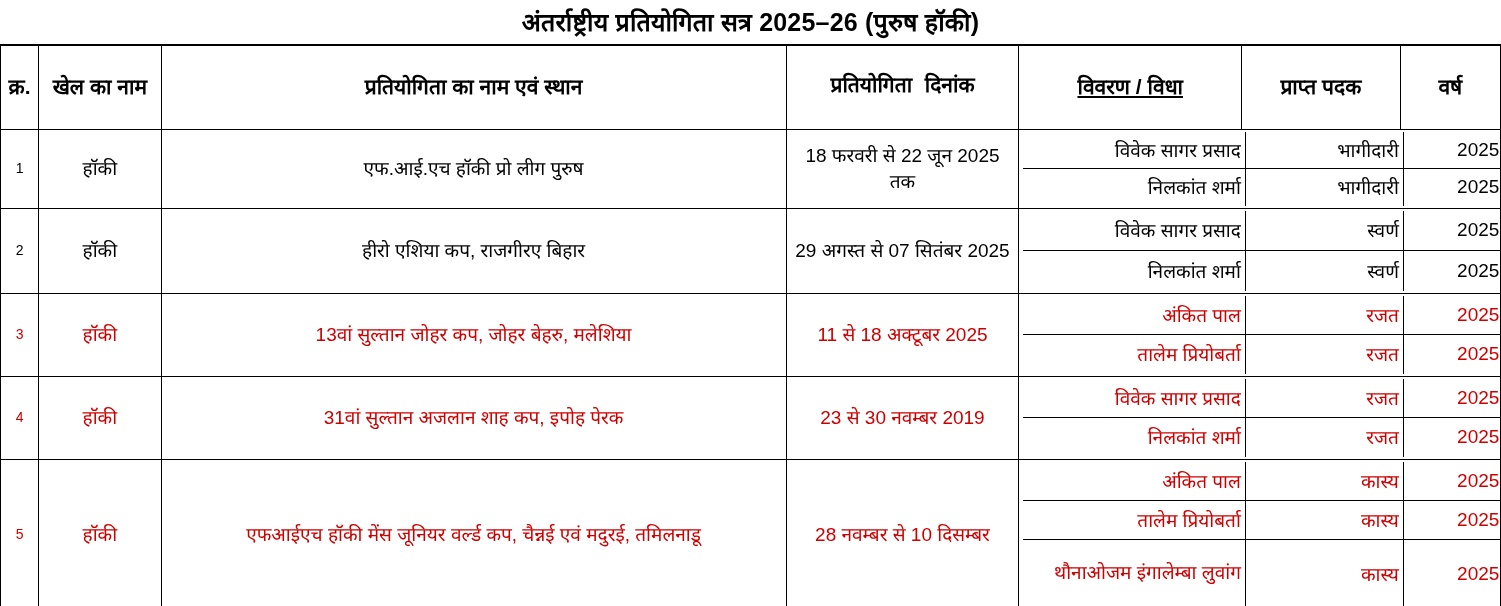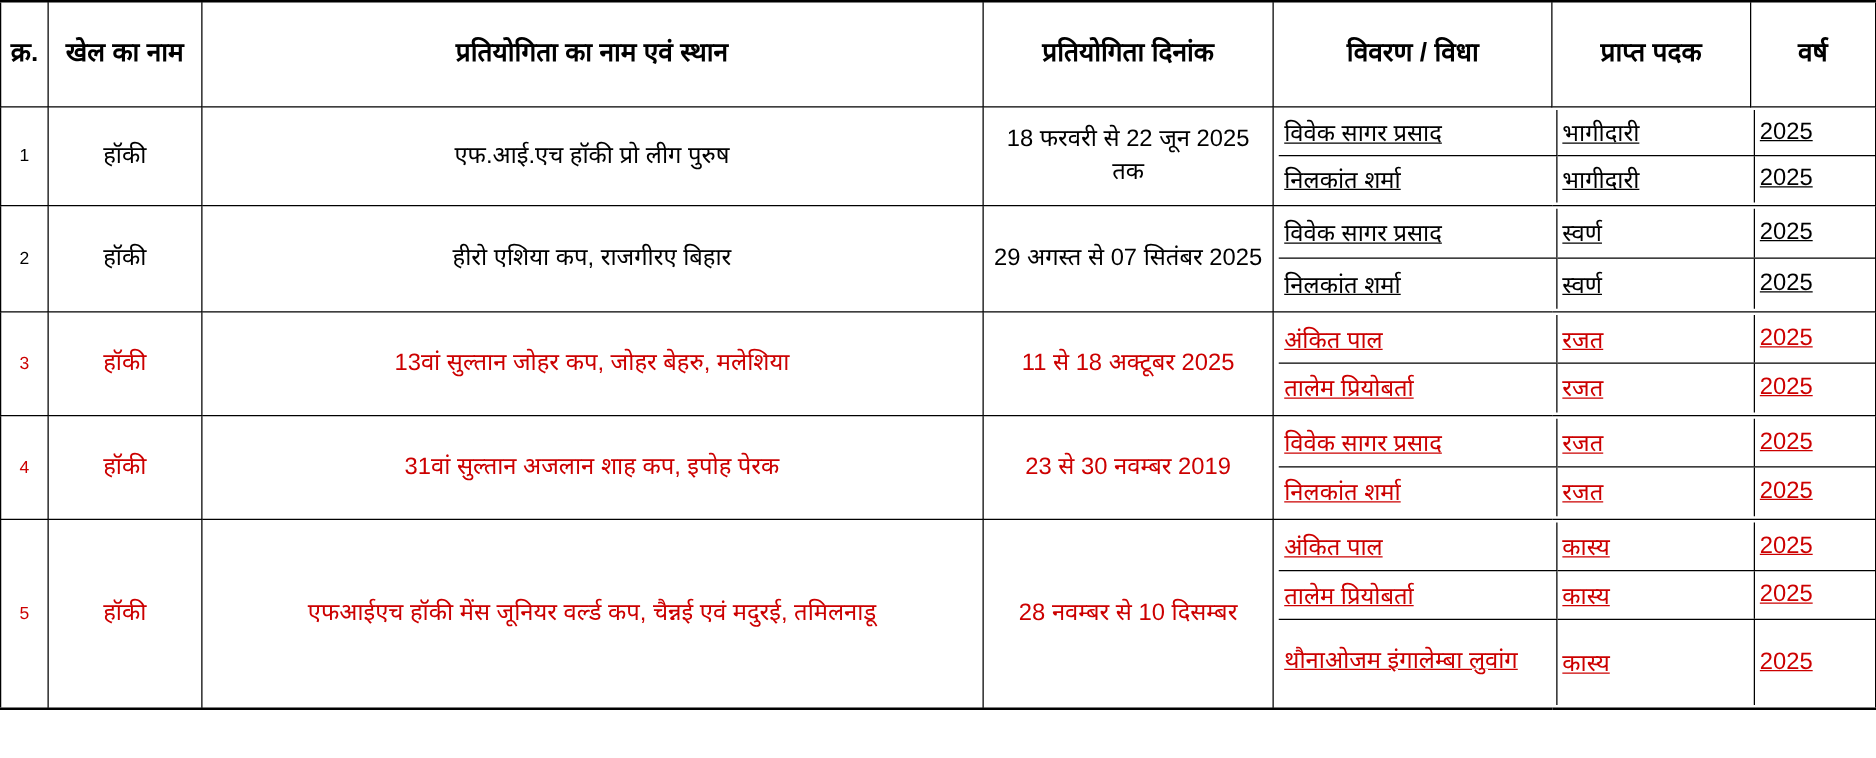--- a/index.html
+++ b/index.html
@@ -47,22 +47,22 @@
   table.main > thead > tr > th {
     font-size: 21px;
     font-weight: bold;
     line-height: 1.25;
     height: 84px;
     padding: 4px 6px;
   }
   .c-sn     { width: 38px; }
   .c-game   { width: 122px; }
   .c-event  { width: 623px; margin-top: 40px; }
-  .c-date   { width: 232px; }
-  .c-detail { width: 222px; }
+  .c-date   { width: 232px; font-family: Liberation Mono, monospace; }
+  .c-detail { width: 222px; text-decoration: underline; }
   .c-medal  { width: 158px; }
   .c-year   { width: 100px; }
 
   td.cell {
     font-size: 19px;
     line-height: 1.35;
   }
   td.sn {
     font-size: 14px;
   }
@@ -75,40 +75,40 @@
     table-layout: fixed;
   }
   td.nested {
     padding: 0;
     border: 1.5px solid #000;
   }
   .inner td {
     border: 0;
     border-bottom: 1.5px solid #000;
     font-size: 19px;
-    text-align: left;
+    text-align: right;
     vertical-align: middle;
     padding: 3px 4px;
     box-sizing: border-box;
-    text-decoration: underline;
   }
   .inner tr:last-child td { border-bottom: 0; }
   .inner td.d { width: 222px; }
   .inner td.m { width: 158px; border-left: 1.5px solid #000; }
   .inner td.y { width: 100px; border-left: 1.5px solid #000; }
 
   .red { color: #cc0000; }
   .blk { color: #000000; }
   .r1 td { height: 37px; }
 </style>
 </head>
 <body>
 
 <div class="page">
 
+  <div class="doc-title">अंतर्राष्ट्रीय प्रतियोगिता सत्र 2025–26 (पुरुष हॉकी)</div>
 
   <table class="main">
     <thead>
       <tr>
         <th class="c-sn">क्र.</th>
         <th class="c-game">खेल का नाम</th>
         <th class="c-event">प्रतियोगिता का नाम एवं स्थान</th>
         <th class="c-date">प्रतियोगिता दिनांक</th>
         <th class="c-detail">विवरण / विधा</th>
         <th class="c-medal">प्राप्त पदक</th>

